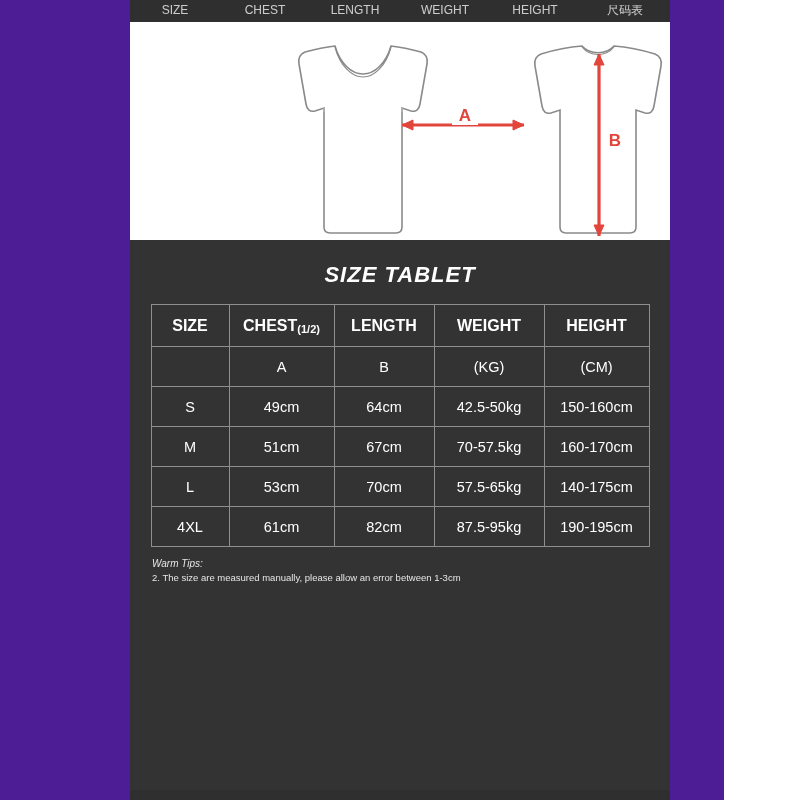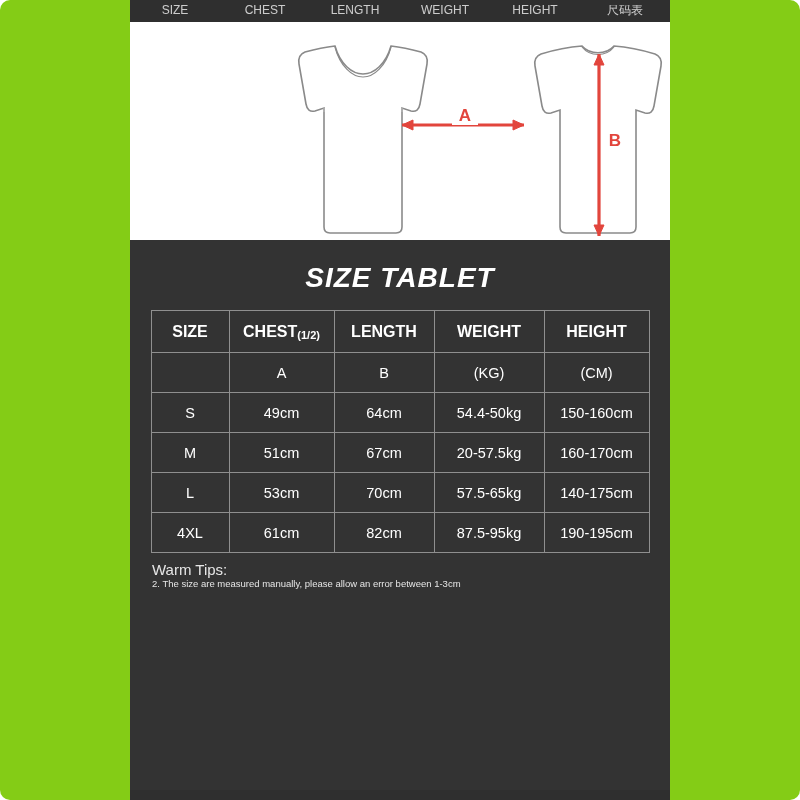--- a/index.html
+++ b/index.html
@@ -8,24 +8,23 @@
     background: #ffffff;
   }
   body {
     width: 800px;
     height: 800px;
     font-family: "Liberation Sans", sans-serif;
     overflow: hidden;
   }
   .page {
     position: relative;
-    width: 800px;
+    width: 724px;
     height: 800px;
-    background: #84cc16;
-    border-radius: 10px;
+    background: #4c1d95;
   }
   
   .top-strip {
     position: absolute;
     left: 130px;
     top: 0;
     width: 540px;
     height: 22px;
     background: #2f2f2f;
     overflow: hidden;
@@ -66,21 +65,21 @@
     left: 130px;
     top: 240px;
     width: 540px;
     height: 550px;
     background: #333333;
     color: #ffffff;
     box-sizing: border-box;
   }
   .card-title {
     text-align: center;
-    font-size: 28px;
+    font-size: 22px;
     font-weight: bold;
     font-style: italic;
     letter-spacing: 1px;
     padding-top: 22px;
     padding-bottom: 16px;
     font-family: "Liberation Sans", sans-serif;
   }
   table.size-table {
     border-collapse: collapse;
     margin: 0 auto;
@@ -109,21 +108,21 @@
   col.c3 { width: 100px; }
   col.c4 { width: 110px; }
   col.c5 { width: 105px; }
 
   .tips {
     margin: 10px 0 0 22px;
     font-size: 9.5px;
     line-height: 13.5px;
     color: #e6e6e6;
   }
-  .tips .tips-title { font-size: 15px; }
+  .tips .tips-title { font-size: 10px; font-style: italic; }
 
   
   .bottom-strip {
     position: absolute;
     left: 130px;
     top: 790px;
     width: 540px;
     height: 10px;
     background: #2f2f2f;
     overflow: hidden;
@@ -252,28 +251,28 @@
           <td class="sub-label">A</td>
           <td class="sub-label">B</td>
           <td class="sub-label">(KG)</td>
           <td class="sub-label">(CM)</td>
         </tr>
 
         <tr>
           <td>S</td>
           <td>49cm</td>
           <td>64cm</td>
-          <td>54.4-50kg</td>
+          <td>42.5-50kg</td>
           <td>150-160cm</td>
         </tr>
         <tr>
           <td>M</td>
           <td>51cm</td>
           <td>67cm</td>
-          <td>20-57.5kg</td>
+          <td>70-57.5kg</td>
           <td>160-170cm</td>
         </tr>
         <tr>
           <td>L</td>
           <td>53cm</td>
           <td>70cm</td>
           <td>57.5-65kg</td>
           <td>140-175cm</td>
         </tr>
         <tr>

